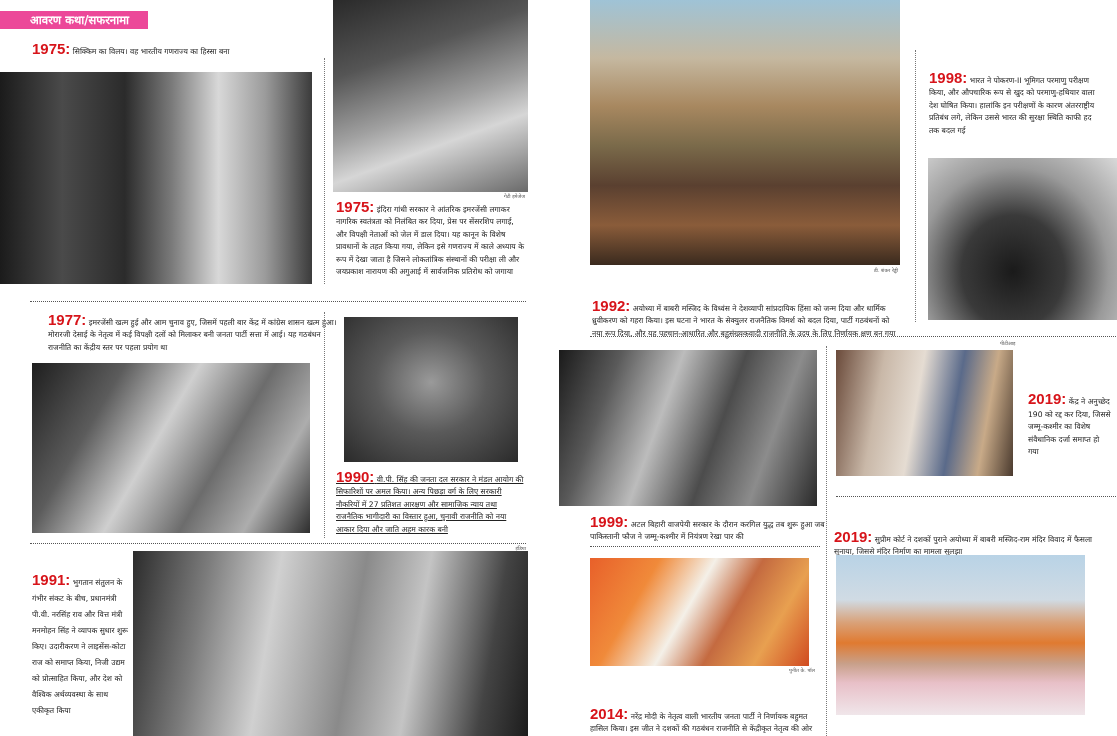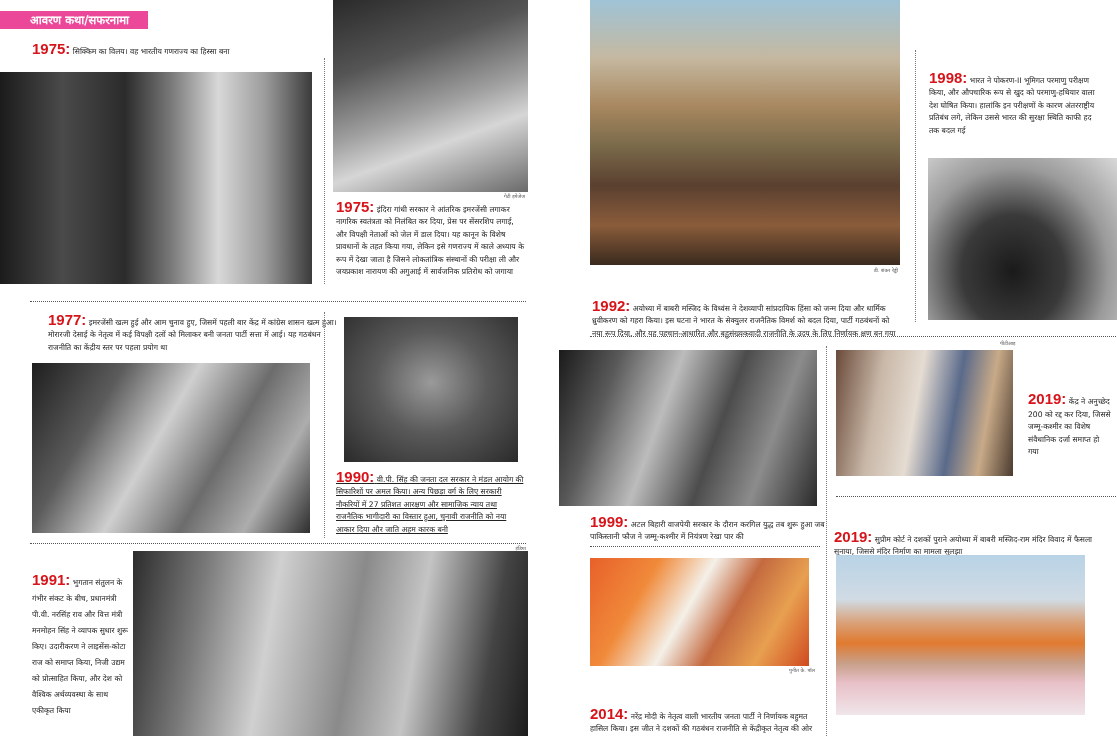--- a/index.html
+++ b/index.html
@@ -89,21 +89,21 @@
   <span class="yr">1999:</span>
   <span>अटल बिहारी वाजपेयी सरकार के दौरान करगिल युद्ध तब शुरू हुआ जब पाकिस्तानी फौज ने जम्मू-कश्मीर में नियंत्रण रेखा पार की</span>
 </div>
 
 <div class="abs vdots" style="left:826px;top:346px;height:390px;"></div>
 
 <div class="abs credit" style="left:1000px;top:340px;width:30px;text-align:left;">पीटीआइ</div>
 <div class="abs photo" style="left:836px;top:350px;width:177px;height:126px;background:linear-gradient(100deg,#6a4a3a 0%,#c9b8a8 25%,#e5dcd2 45%,#5a6a8a 65%,#c8aa88 82%,#4a3a2e 100%);"></div>
 <div class="abs cap" style="left:1028px;top:393px;width:84px;line-height:12.6px;">
   <span class="yr">2019:</span>
-  <span>केंद्र ने अनुच्छेद 200 को रद्द कर दिया, जिससे जम्मू-कश्मीर का विशेष संवैधानिक दर्जा समाप्त हो गया</span>
+  <span>केंद्र ने अनुच्छेद 190 को रद्द कर दिया, जिससे जम्मू-कश्मीर का विशेष संवैधानिक दर्जा समाप्त हो गया</span>
 </div>
 
 <div class="abs hdots" style="left:836px;top:496px;width:280px;"></div>
 
 <div class="abs cap" style="left:834px;top:531px;width:270px;">
   <span class="yr">2019:</span>
   <span>सुप्रीम कोर्ट ने दशकों पुराने अयोध्या में बाबरी मस्जिद-राम मंदिर विवाद में फैसला सुनाया, जिससे मंदिर निर्माण का मामला सुलझा</span>
 </div>
 <div class="abs photo" style="left:836px;top:555px;width:249px;height:160px;background:linear-gradient(180deg,#b9d3e6 0%,#d0dbe4 28%,#d9a27a 42%,#e07a30 55%,#c8a08a 68%,#e8c0c8 80%,#f0e6ea 100%);"></div>
 

